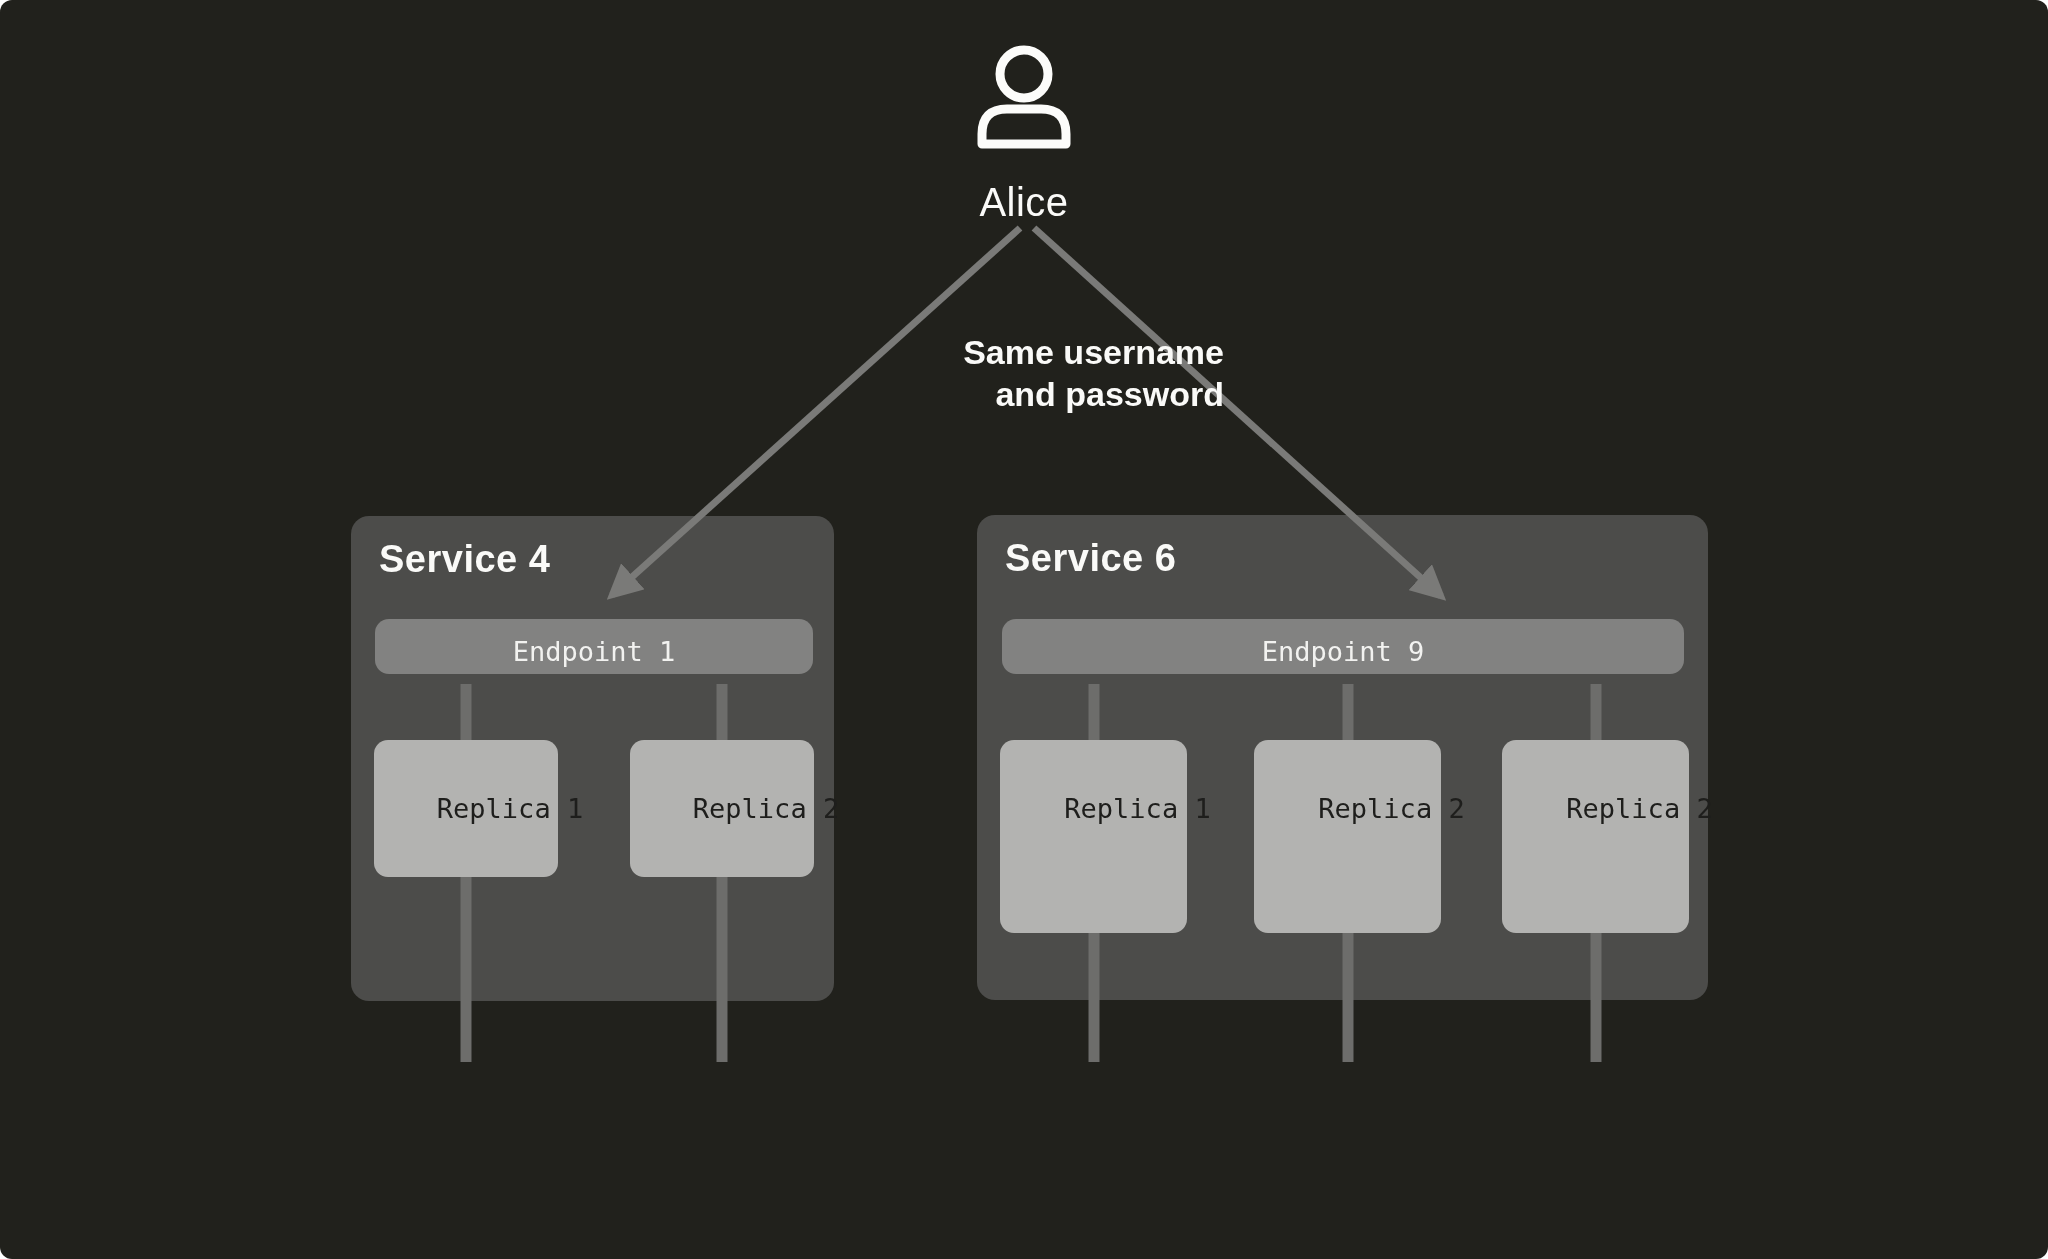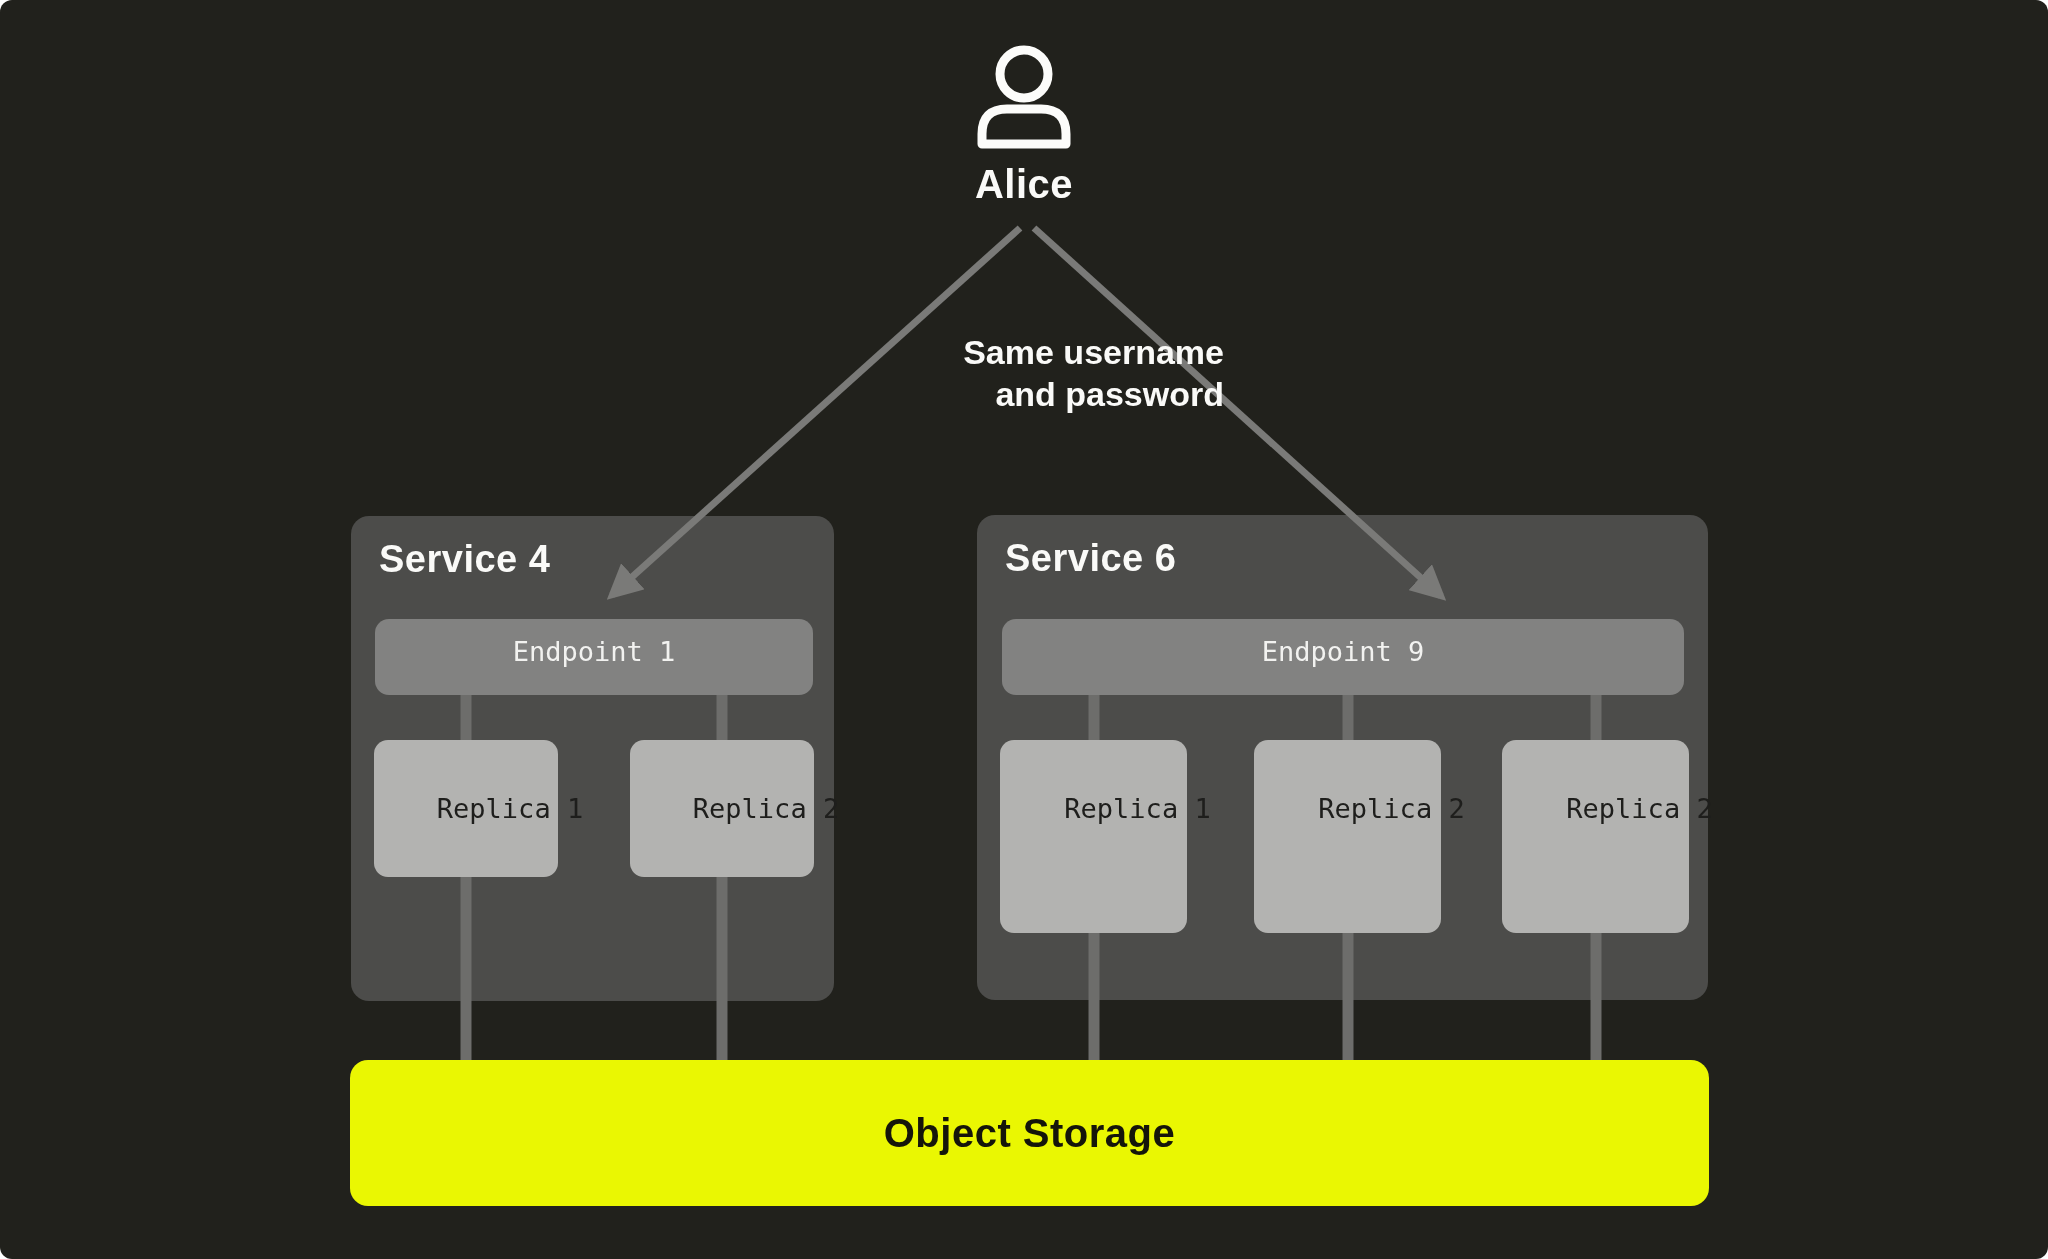--- a/index.html
+++ b/index.html
@@ -28,22 +28,22 @@
     overflow:hidden;
   }
   
   .person{
     position:absolute;left:972px;top:38px;width:104px;
     display:flex;flex-direction:column;align-items:center;
     z-index:5;
   }
   .person svg{display:block;}
   .person-label{
-    margin-top:12px;
-    font-size:40px;font-weight:700;color:var(--light-text);
+    margin-top:30px;
+    font-size:40px;font-weight:400;color:var(--light-text);
     letter-spacing:0.5px;
   }
   
   .annotation{
     position:absolute;left:824px;top:331px;width:400px;
     text-align:right;
     font-size:34px;font-weight:700;line-height:42px;
     color:var(--light-text);
     z-index:5;
   }
@@ -67,21 +67,21 @@
   .service-title{
     position:absolute;left:28px;top:22px;
     font-size:38px;font-weight:700;color:var(--light-text);
     letter-spacing:0.5px;
   }
   
   .endpoint{
     position:absolute;
     background:var(--endpoint-bar);
     border-radius:14px;
-    height:76px;line-height:65px;
+    height:55px;line-height:65px;
     text-align:center;
     font-family:"DejaVu Sans Mono", monospace;
     font-size:27px;color:#f2f2f0;
     z-index:4;
   }
   .endpoint-1{left:375px;top:619px;width:438px;}
   .endpoint-2{left:1002px;top:619px;width:682px;}
   
   .replica{
     position:absolute;
@@ -166,17 +166,14 @@
   <div class="replica s2r s2r1">
     <span>Replica 1</span>
   </div>
   <div class="replica s2r s2r2">
     <span>Replica 2</span>
   </div>
   <div class="replica s2r s2r3">
     <span>Replica 2</span>
   </div>
 
-  <div class="storage">
-    <div class="storage-label">Object Storage</div>
-  </div>
 
 </div>
 
 </body></html>

